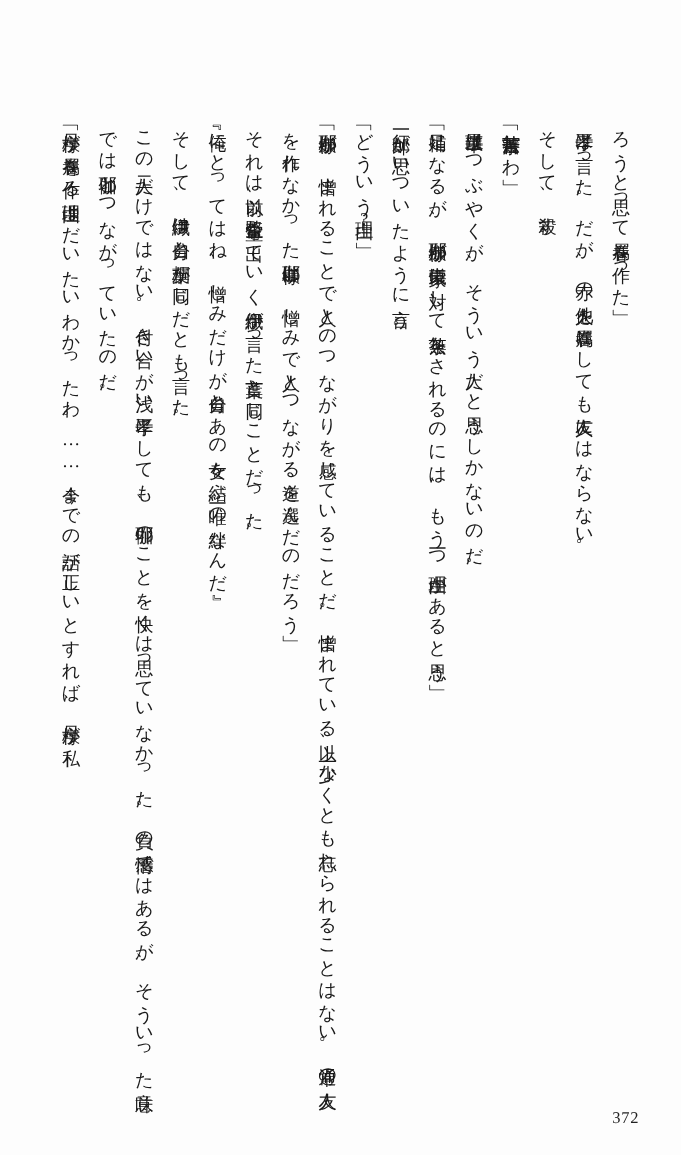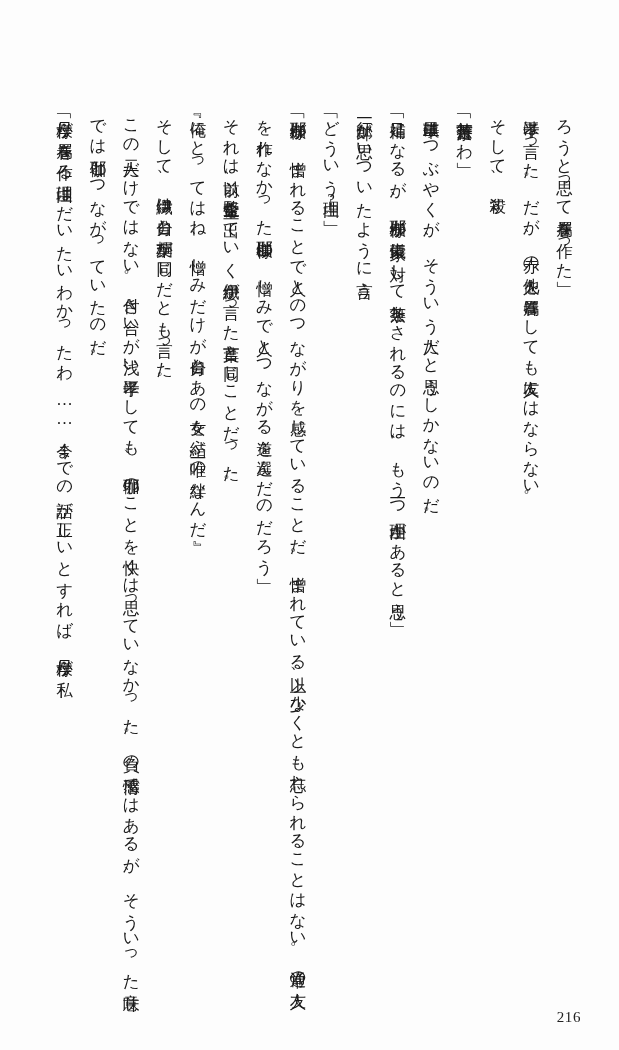--- a/index.html
+++ b/index.html
@@ -72,15 +72,15 @@
       <p class="indent">征一郎が思いついたように言う。</p>
       <p class="noindent">「どういう理由?」</p>
       <p class="noindent">「伽耶様が、憎まれることで人とのつながりを感じていることだ。憎まれている以上、少なくとも忘れられることはない。通常の友人を作れなかった伽耶様は、憎しみで人とつながる道を選んだのだろう」</p>
       <p class="indent">それは以前、監督生室を出ていく伊織が言った言葉と同じことだった。</p>
       <p class="noindent">『俺にとってはね、憎しみだけが自分とあの女を結ぶ唯一の絆なんだ』</p>
       <p class="indent">そして、伊織は自分と桐葉が同じだとも言った。</p>
       <p class="indent">この二人だけではない。付き合いが浅い孝平にしても、伽耶のことを快くは思っていなかった。負の感情ではあるが、そういった意味では伽耶とつながっていたのだ。</p>
       <p class="noindent">「母様が眷属を作る理由はだいたいわかったわ。……今までの話が正しいとすれば、母様が私</p>
     </div>
 
-  <div id="page-number">216</div>
+  <div id="page-number">372</div>
 
 </div>
 
 </body></html>

